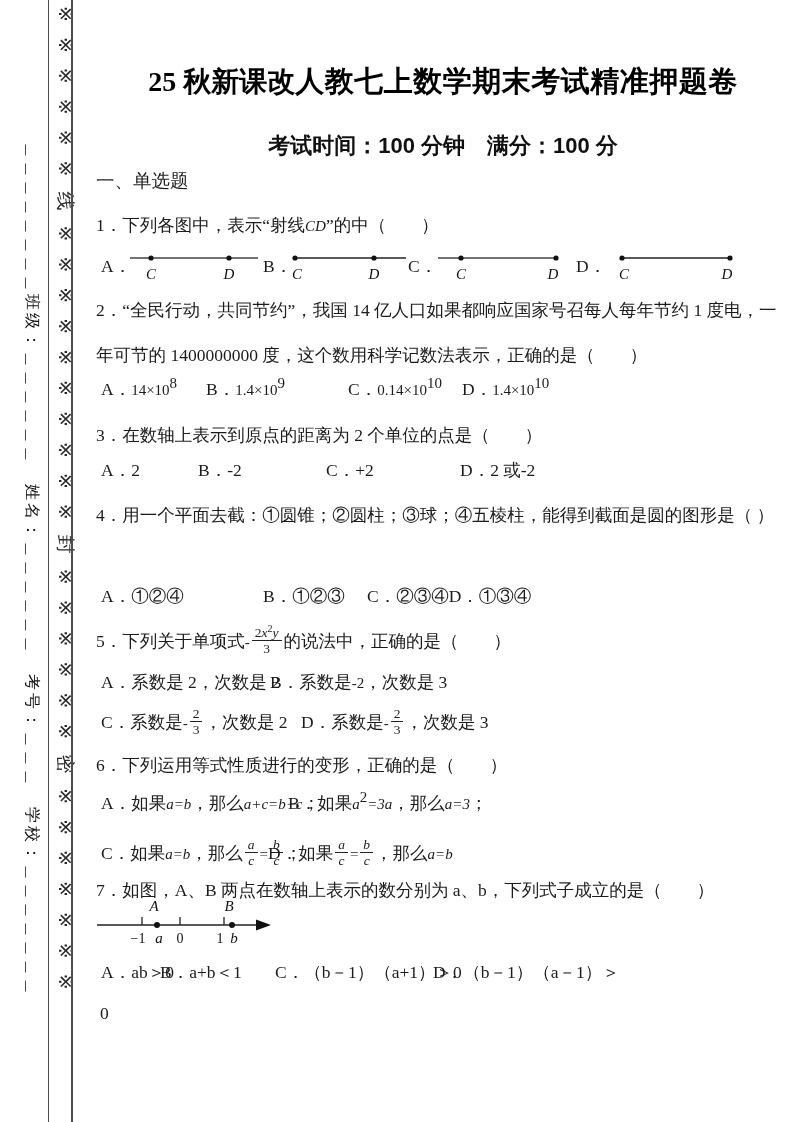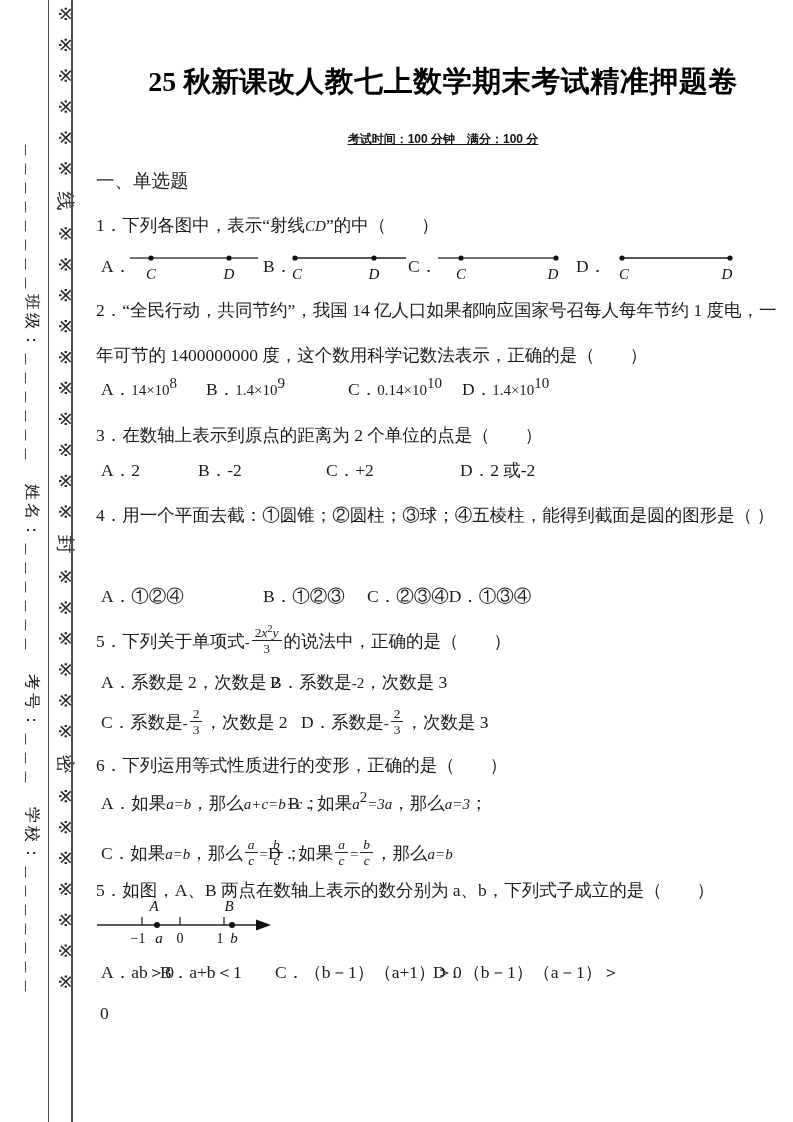--- a/index.html
+++ b/index.html
@@ -12,21 +12,21 @@
   .seal-stars{position:absolute;top:6px;left:78px;transform-origin:0 0;transform:rotate(90deg);
         white-space:nowrap;font-size:19px;letter-spacing:15px;line-height:25px;color:#2a2a2a;
         font-family:"DejaVu Sans","Liberation Sans",sans-serif;}
   .seal-labels{position:absolute;top:142px;left:44px;transform-origin:0 0;transform:rotate(90deg);
         white-space:nowrap;font-size:16px;letter-spacing:3px;line-height:23px;color:#101010;}
   
   .content{position:absolute;left:96px;top:0;width:694px;height:1072px;}
   .abs{position:absolute;left:0;right:0;}
   .title{text-align:center;font-size:28px;font-weight:bold;color:#000;white-space:nowrap;}
   .title .p2{font-family:"Liberation Sans","DejaVu Sans",sans-serif;font-weight:900;font-size:29px;letter-spacing:0.5px;}
-  .meta{text-align:center;font-family:"Liberation Sans","DejaVu Sans",sans-serif;font-weight:600;font-size:12px;color:#111;text-decoration:underline;}
+  .meta{text-align:center;font-family:"Liberation Sans","DejaVu Sans",sans-serif;font-weight:600;font-size:22px;color:#111;}
   .sec{font-size:18.5px;}
   .stem{font-size:17.5px;line-height:45px;}
   .row{position:absolute;left:0;right:0;font-size:17.5px;}
   .row .opt{position:absolute;top:0;white-space:nowrap;}
   .mt{font-family:"Liberation Serif","DejaVu Serif",serif;font-size:15px;}
   .mi{font-family:"Liberation Serif","DejaVu Serif",serif;font-style:italic;font-size:15px;}
   sup{font-size:10px;line-height:0;}
   .frac{display:inline-block;vertical-align:middle;text-align:center;font-size:13.5px;line-height:1.15;
         transform:translateY(-2px);margin:0 2px;}
   .frac .top{display:block;border-bottom:1px solid #222;padding:0 3px;}
@@ -129,21 +129,21 @@
     <div class="abs stem" style="top:743px;">6．下列运用等式性质进行的变形，正确的是（　　）</div>
     <div class="row" style="top:791px;height:30px;">
       <span class="opt" style="left:5px;"><span>A．</span><span>如果</span><span class="mi">a=b</span><span>，那么</span><span class="mi">a+c=b−c</span><span>；</span></span>
       <span class="opt" style="left:192px;"><span>B．</span><span>如果</span><span class="mi">a</span><sup class="mt">2</sup><span class="mi">=3a</span><span>，那么</span><span class="mi">a=3</span><span>；</span></span>
     </div>
     <div class="row" style="top:830px;height:46px;line-height:46px;">
       <span class="opt" style="left:5px;"><span>C．</span><span>如果</span><span class="mi">a=b</span><span>，那么</span><span class="frac"><span class="top mi" style="font-size:13.5px;">a</span><span class="bot mi" style="font-size:13.5px;">c</span></span><span class="mt">=</span><span class="frac"><span class="top mi" style="font-size:13.5px;">b</span><span class="bot mi" style="font-size:13.5px;">c</span></span><span>；</span></span>
       <span class="opt" style="left:172px;"><span>D．</span><span>如果</span><span class="frac"><span class="top mi" style="font-size:13.5px;">a</span><span class="bot mi" style="font-size:13.5px;">c</span></span><span class="mt">=</span><span class="frac"><span class="top mi" style="font-size:13.5px;">b</span><span class="bot mi" style="font-size:13.5px;">c</span></span><span>，那么</span><span class="mi">a=b</span></span>
     </div>
 
-    <div class="abs stem" style="top:868px;">5．如图，A、B 两点在数轴上表示的数分别为 a、b，下列式子成立的是（　　）</div>
+    <div class="abs stem" style="top:868px;">7．如图，A、B 两点在数轴上表示的数分别为 a、b，下列式子成立的是（　　）</div>
 
     <div class="abs" style="top:898px;height:58px;">
       <svg width="185" height="58" style="position:absolute;left:0;top:0;">
         <line x1="1" y1="27" x2="162" y2="27" stroke="#222" stroke-width="1.6"></line>
         <polygon points="160,21.5 175,27 160,32.5" fill="#111"></polygon>
         <line x1="46" y1="19" x2="46" y2="27" stroke="#222" stroke-width="1.3"></line>
         <line x1="84" y1="19" x2="84" y2="27" stroke="#222" stroke-width="1.3"></line>
         <line x1="128" y1="19" x2="128" y2="27" stroke="#222" stroke-width="1.3"></line>
         <circle cx="61" cy="27" r="3" fill="#111"></circle>
         <circle cx="136" cy="27" r="3" fill="#111"></circle>

